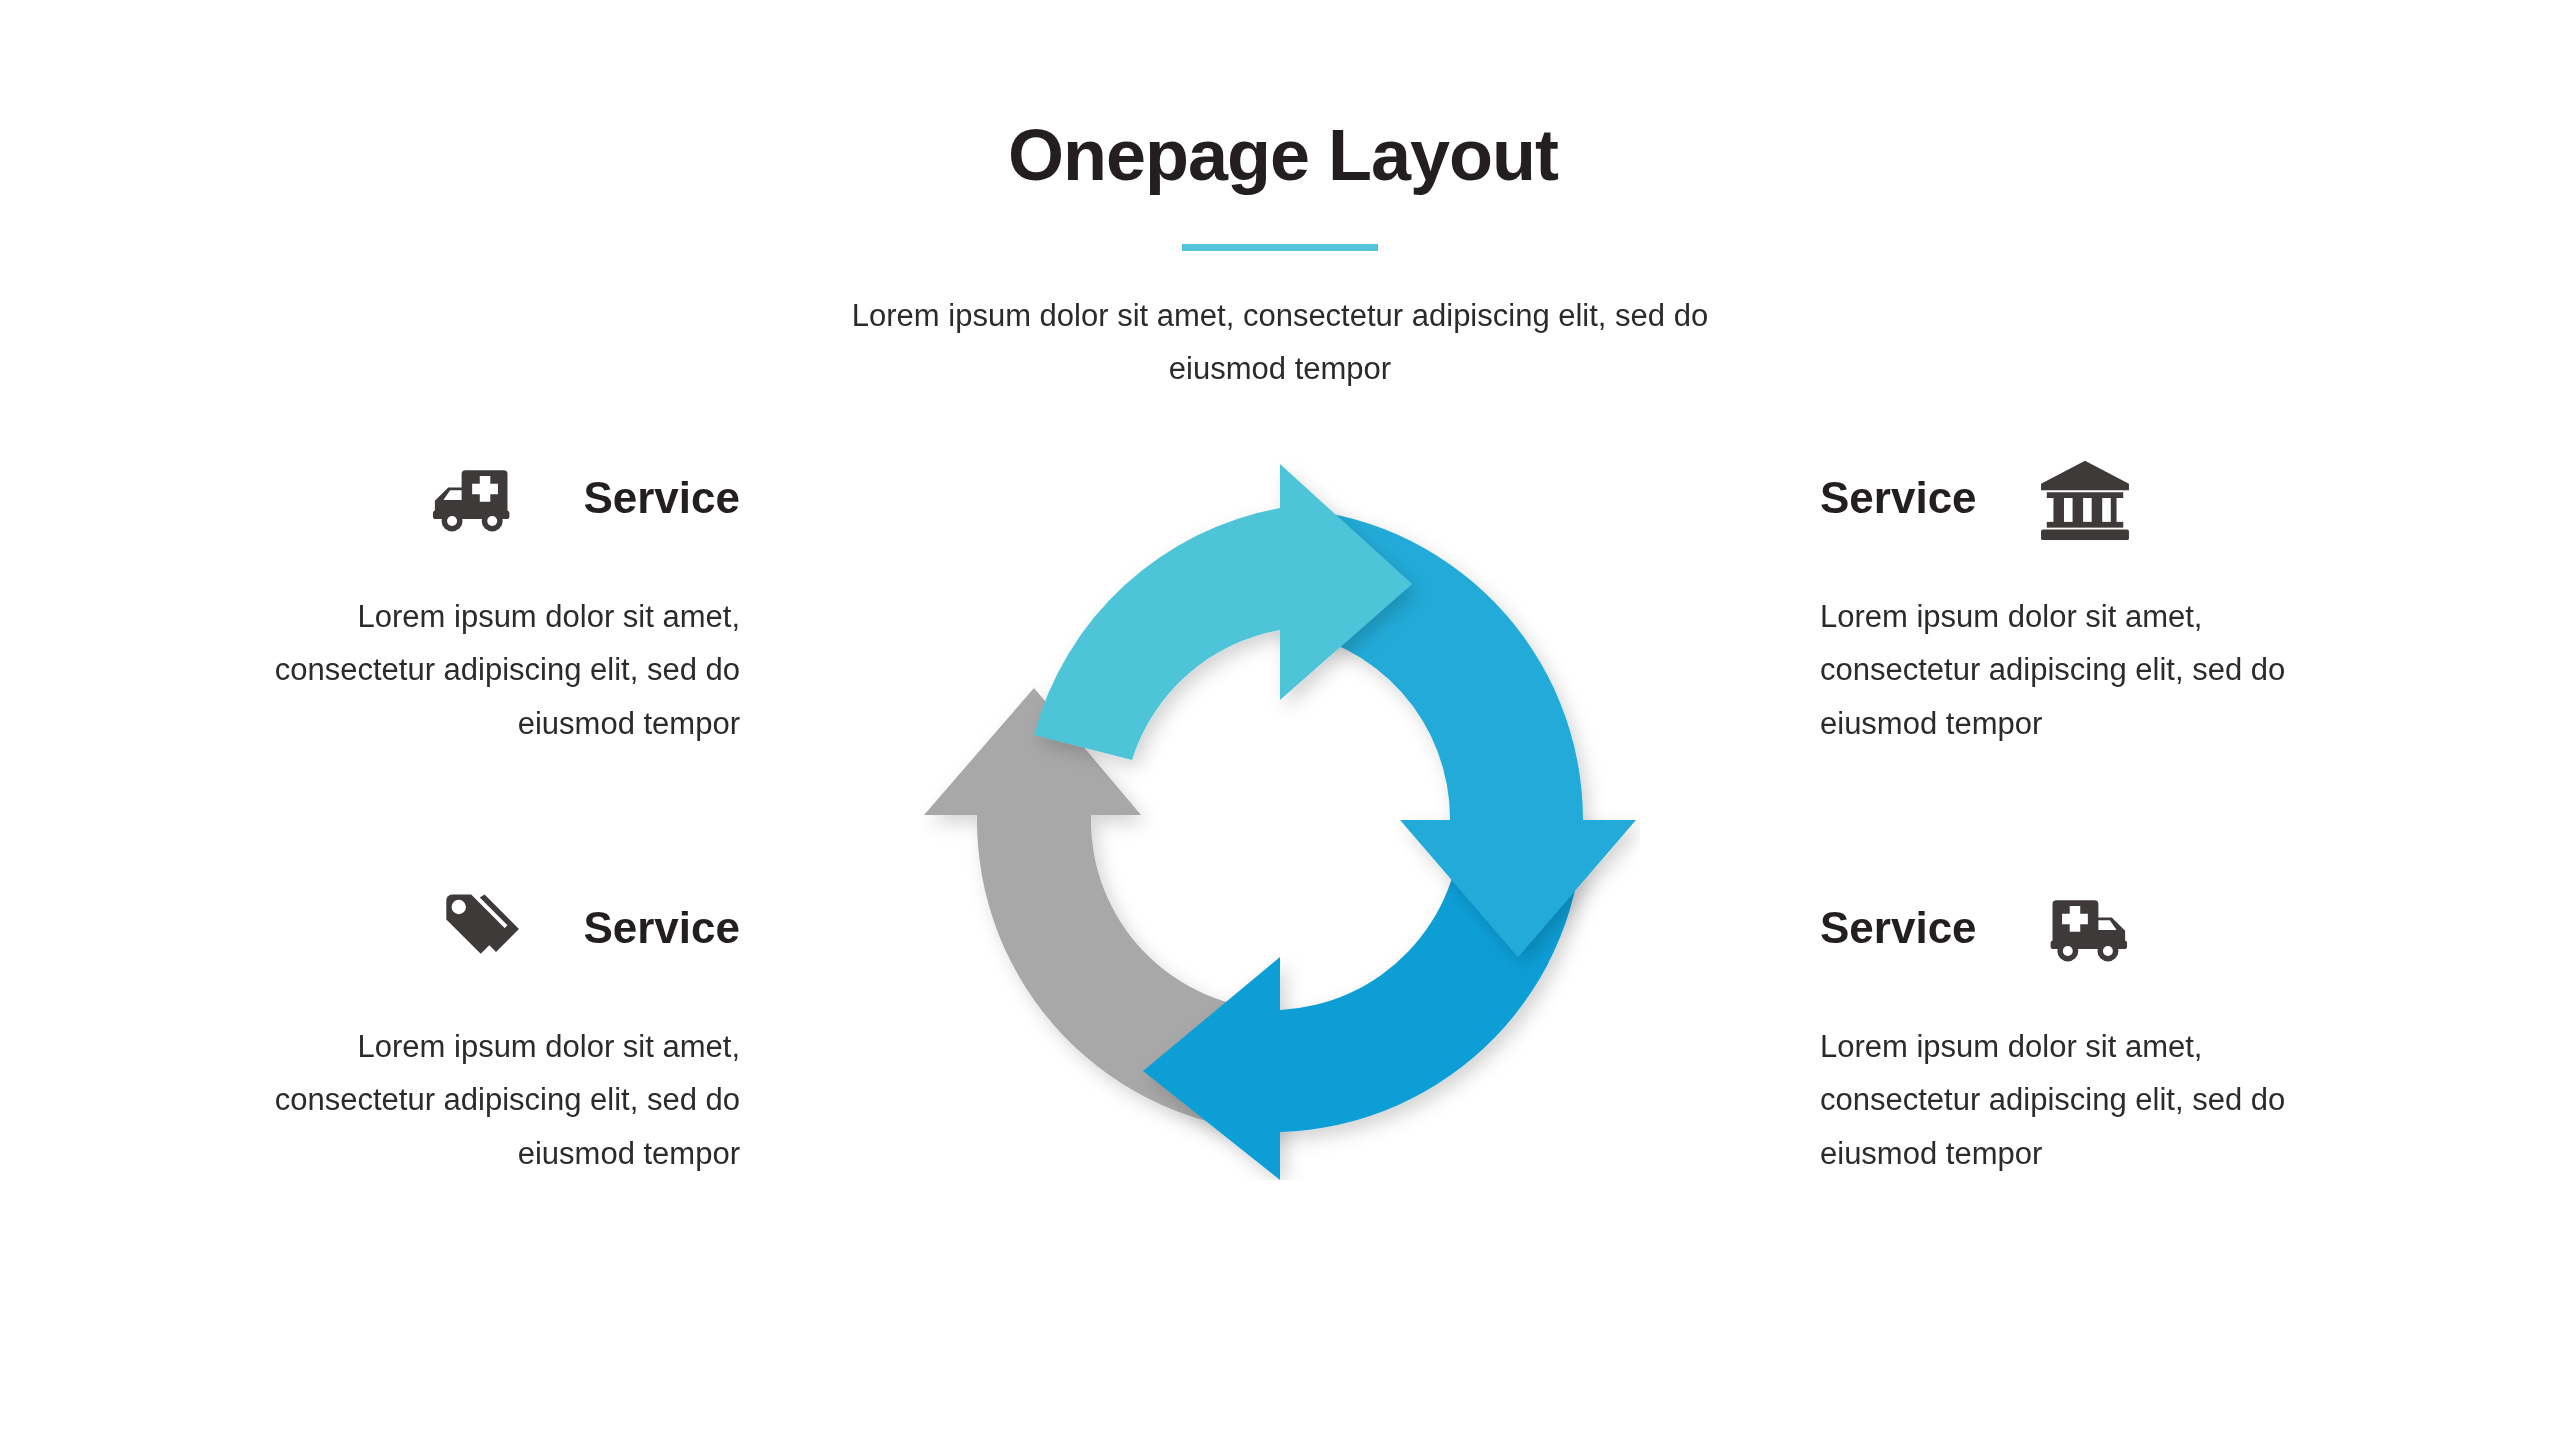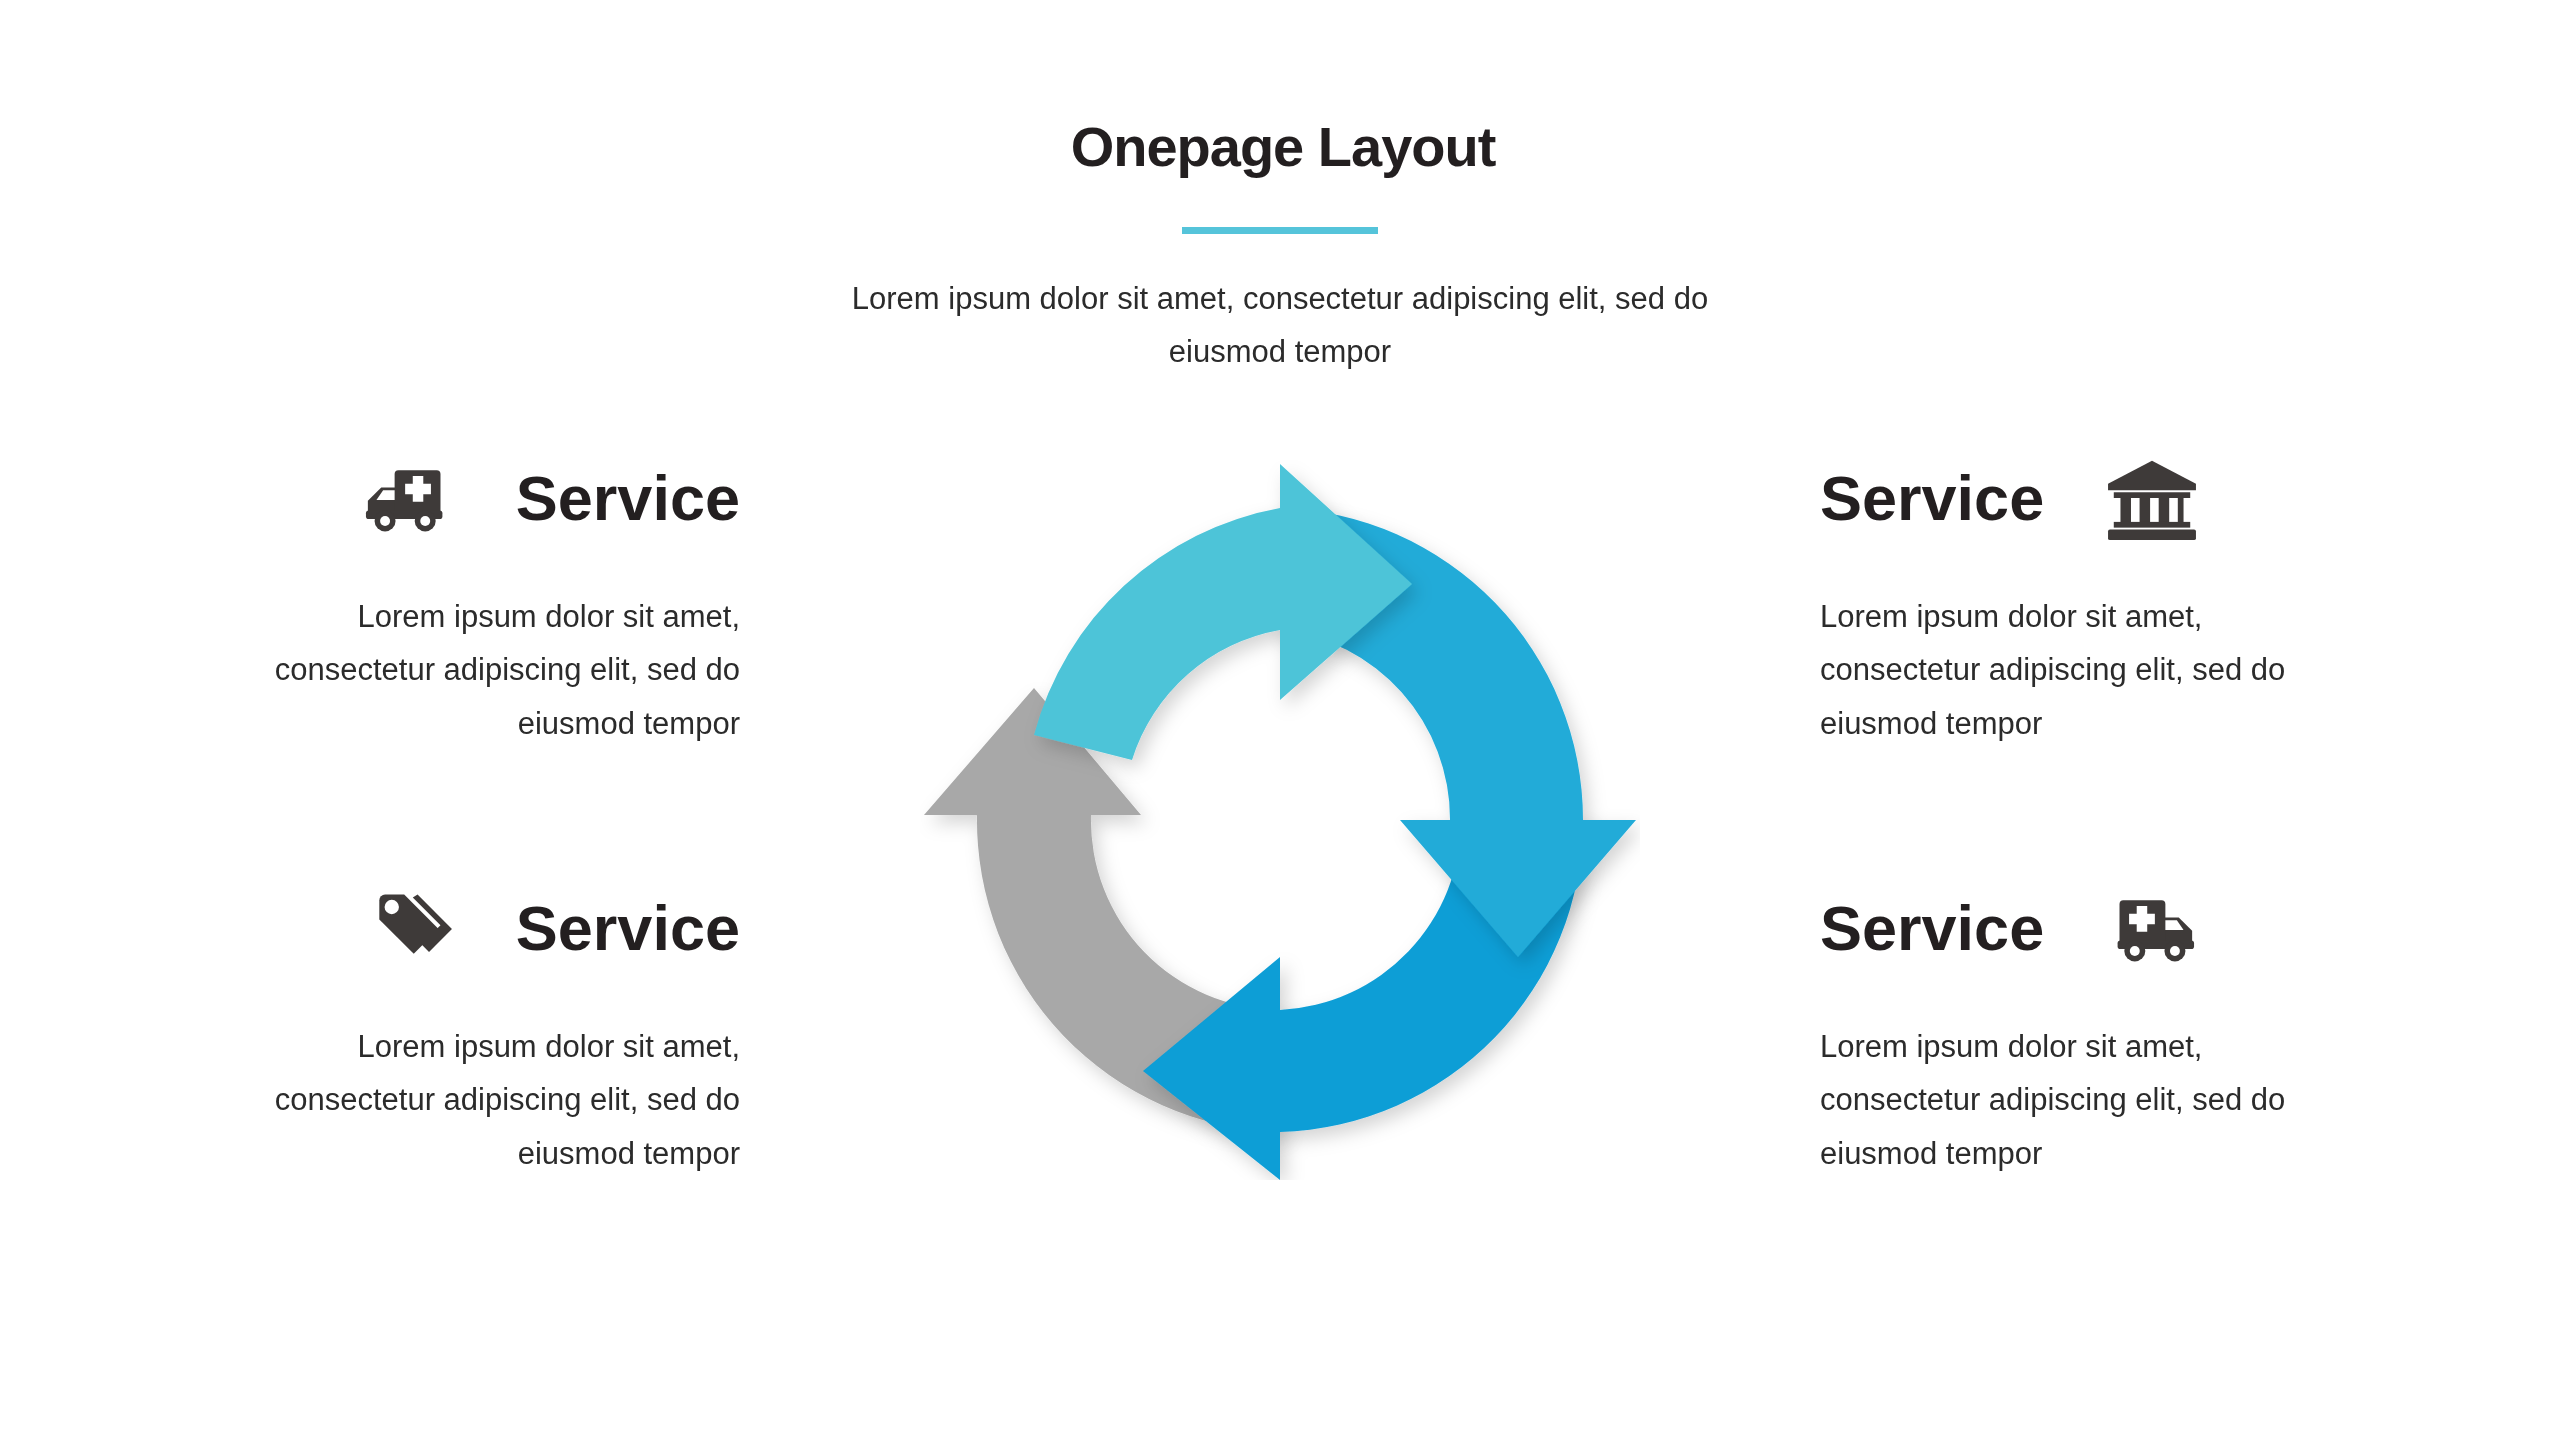--- a/index.html
+++ b/index.html
@@ -17,21 +17,21 @@
   }
 
   
   .header {
     position:absolute;
     left:0; top:118px;
     width:2560px;
     text-align:center;
   }
   .page-title {
-    font-size:56px;
+    font-size:72px;
     font-weight:bold;
     color:#231f20;
     letter-spacing:-1px;
     line-height:1.05;
     padding-left:6px;
   }
   .title-divider {
     width:196px; height:7px;
     background:#55c4da;
     margin:50px auto 0 auto;
@@ -57,21 +57,21 @@
 
   .svc-head {
     display:flex;
     align-items:center;
     height:96px;
   }
   .service.left  .svc-head { justify-content:flex-end; }
   .service.right .svc-head { justify-content:flex-start; }
 
   .svc-title {
-    font-size:63px;
+    font-size:44px;
     font-weight:bold;
     color:#231f20;
     line-height:1;
   }
   .service.left  .svc-title { margin-left:60px; }
   .service.right .svc-title { margin-right:60px; }
 
   .svc-icon { width:96px; height:86px; flex:0 0 96px; display:block; }
 
   .svc-body {

